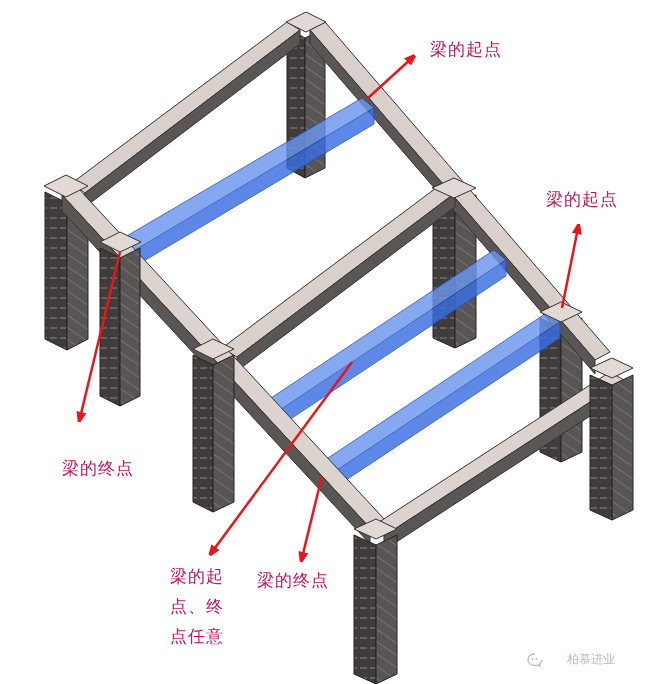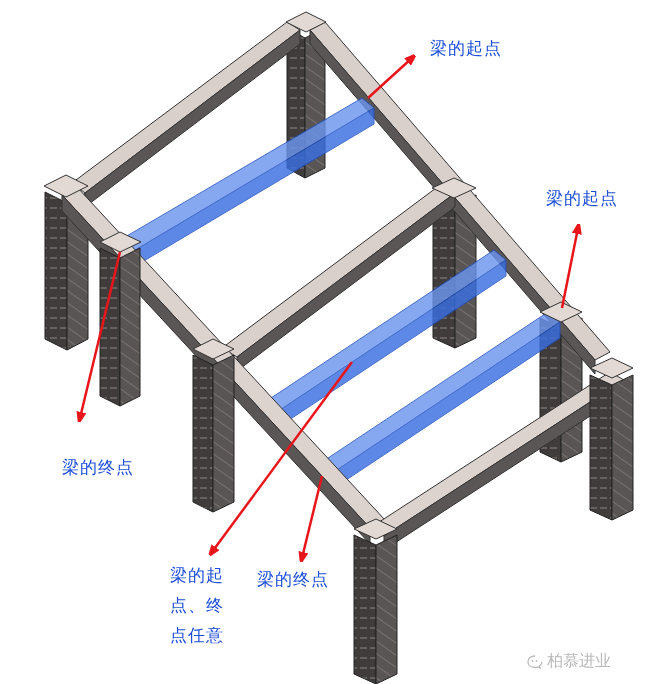--- a/index.html
+++ b/index.html
@@ -1,23 +1,23 @@
 <!DOCTYPE html>
 <html><head>
   <meta charset="utf-8">
   <style>
     html, body { margin: 0; padding: 0; background: #ffffff; }
     body { width: 669px; height: 684px; position: relative; overflow: hidden;
            font-family: "DejaVu Sans", sans-serif; }
     #diagram { position: absolute; left: 0; top: 0; width: 669px; height: 684px; }
-    .label { position: absolute; color: #1d4ed8; font-size: 17px; line-height: 22px;
-             letter-spacing: 1px; white-space: nowrap; font-family: Liberation Mono, monospace; }
+    .label { position: absolute; color: #be185d; font-size: 17px; line-height: 22px;
+             letter-spacing: 1px; white-space: nowrap; font-family: Liberation Sans, sans-serif; }
     .label.multi { white-space: pre-line; line-height: 30px; }
-    .watermark { position: absolute; left: 527px; top: 651px; color: #b9b9b9; font-size: 16px;
-                 display: flex; align-items: center; gap: 4px; font-family: "DejaVu Sans", sans-serif; }
+    .watermark { position: absolute; left: 527px; top: 651px; color: #b9b9b9; font-size: 12px;
+                 display: flex; align-items: center; gap: 24px; font-family: "DejaVu Sans", sans-serif; }
     .wm-icon { width: 16px; height: 14px; }
   </style>
 </head>
 <body>
 
 <svg id="diagram" viewBox="0 0 669 684" xmlns="http://www.w3.org/2000/svg">
   <defs>
     <pattern id="hatch" patternUnits="userSpaceOnUse" width="10" height="10" patternTransform="rotate(-55)">
       <rect width="10" height="10" fill="#5a5555"></rect>
       <line x1="0" y1="0" x2="0" y2="10" stroke="#8a8584" stroke-width="1.2"></line>

